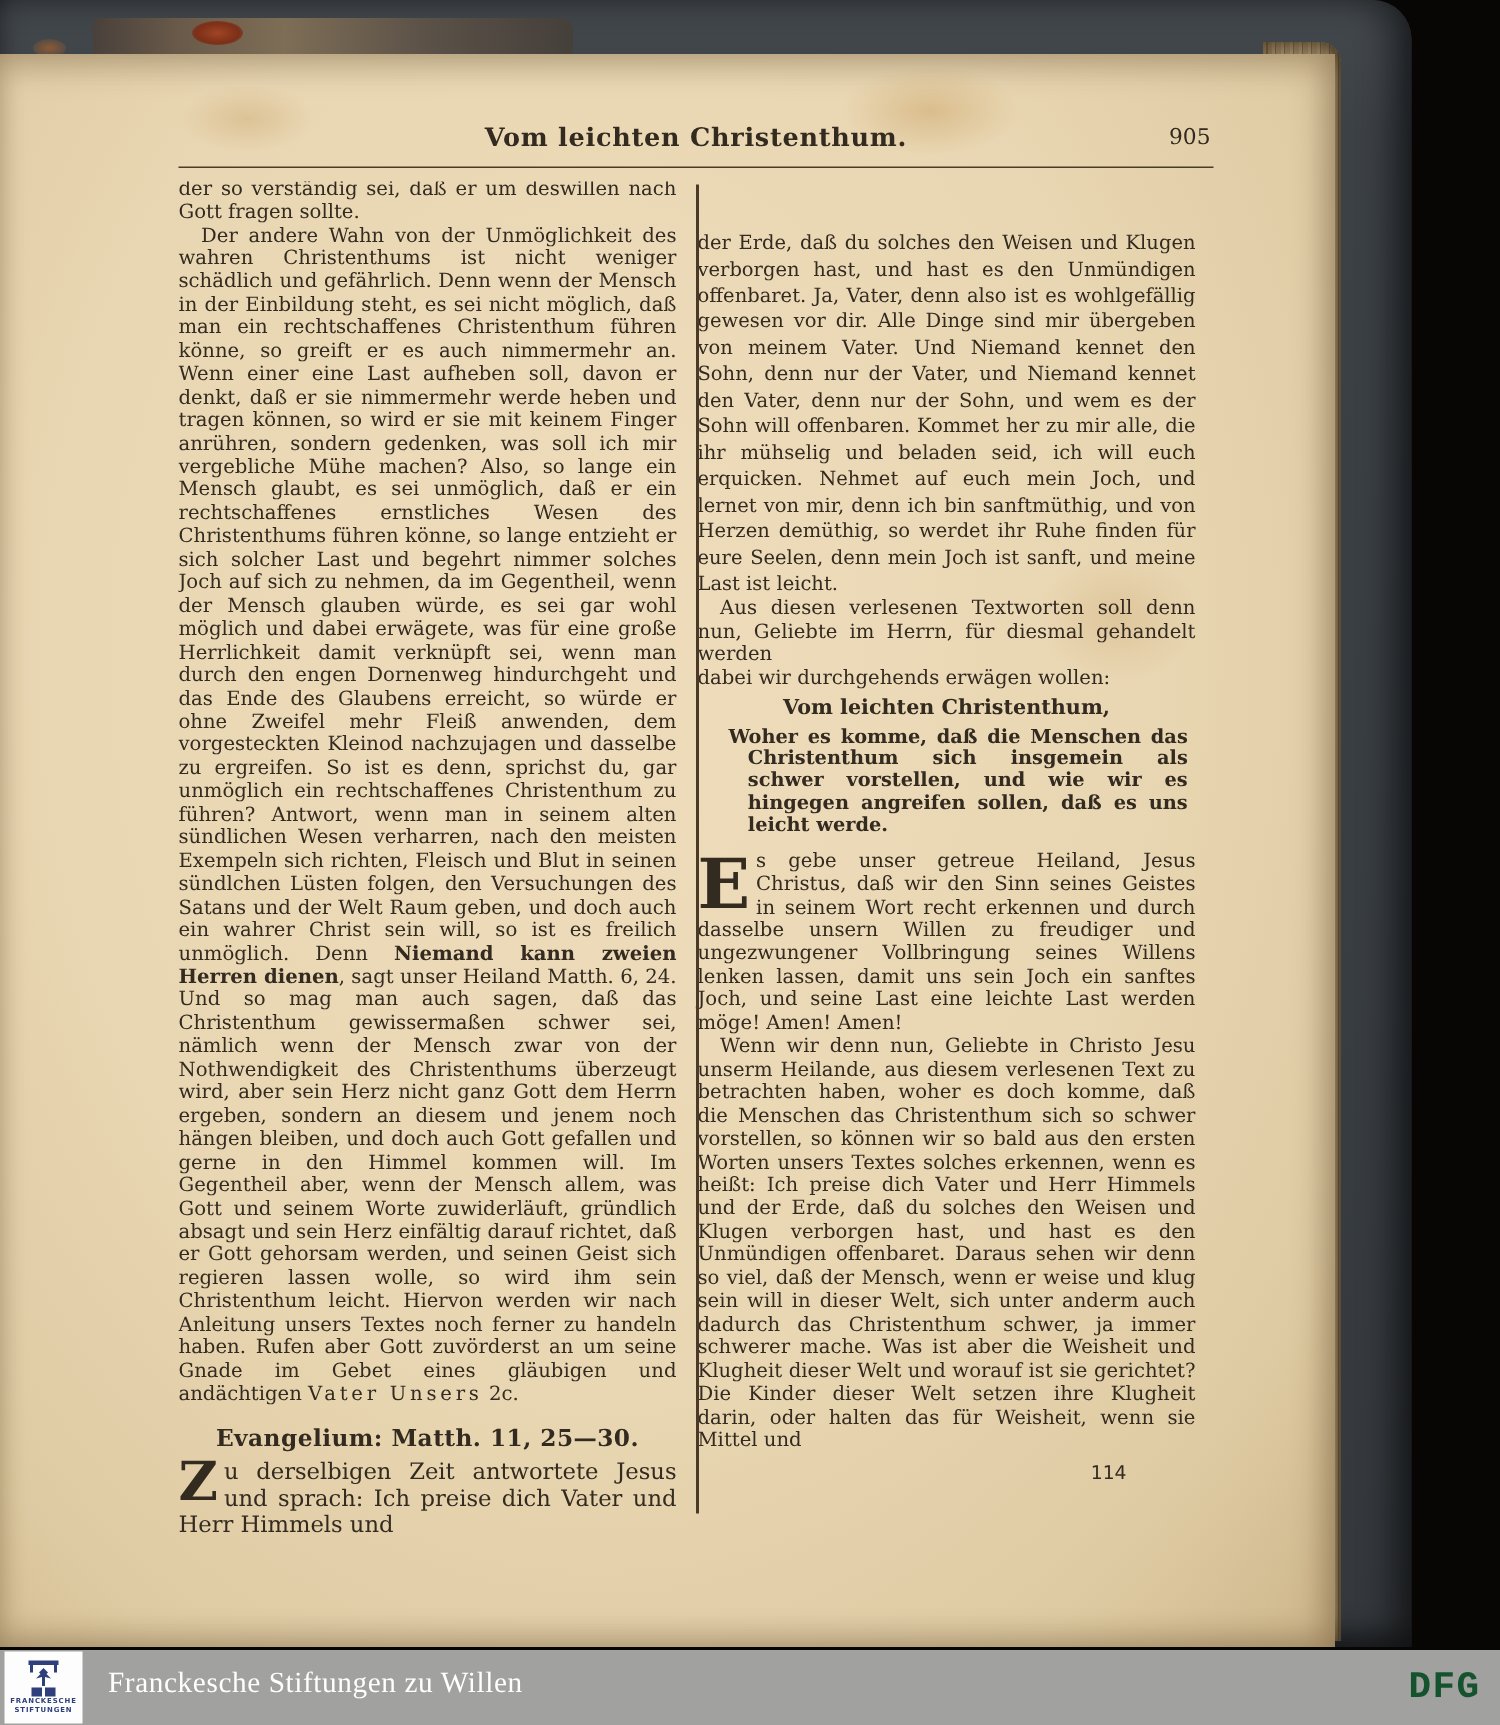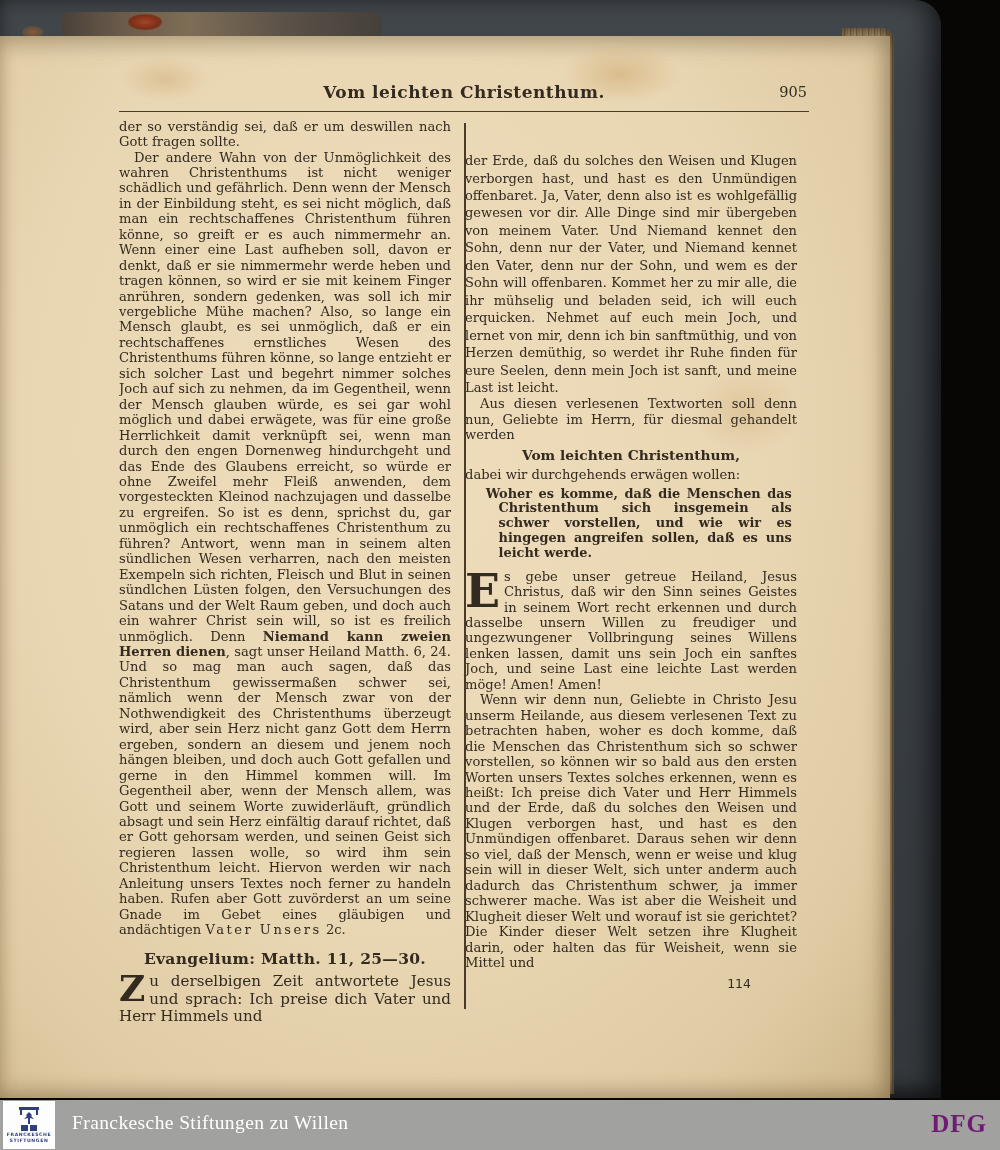--- a/index.html
+++ b/index.html
@@ -57,21 +57,21 @@
   .bold{font-weight:bold;}
   .spaced{letter-spacing:2.5px;margin-top:32px;}
   
   .footer{position:absolute;left:0;bottom:0;width:1000px;height:50px;background:#a1a1a0;}
   .logo-box{position:absolute;left:3px;top:1px;width:52px;height:48px;background:#fdfdfd;
     display:flex;flex-direction:column;align-items:center;justify-content:center;cursor:pointer;}
   .logo-text{color:#2e3f7c;font-family:"DejaVu Sans","Liberation Sans",sans-serif;
     font-size:4.6px;letter-spacing:.6px;line-height:5.6px;text-align:center;font-weight:bold;}
   .footer-title{position:absolute;left:72px;top:12px;color:#fff;font-family:"Liberation Serif","DejaVu Serif",serif;
     font-size:19.5px;letter-spacing:.4px;}
-  .dfg{position:absolute;right:13px;top:10px;color:#701a75;font-family:Liberation Serif, serif;
+  .dfg{position:absolute;right:13px;top:10px;color:#14532d;font-family:Liberation Mono, monospace;
     font-weight:bold;font-size:25px;letter-spacing:1px;cursor:pointer;}
 </style>
 </head>
 <body>
 
 <div class="stage">
 
   <div class="book-cover"></div>
   <div class="torn-strip"></div>
   <div class="tear-spot"></div>
@@ -92,22 +92,22 @@
       <div class="columns">
         <div class="col" id="col-left">
             <p class="blk pcont">der so verständig sei, daß er um deswillen nach Gott fragen sollte.</p>
             <p class="blk p">Der andere Wahn von der Unmöglichkeit des wahren Christenthums ist nicht weniger schädlich und gefährlich. Denn wenn der Mensch in der Einbildung steht, es sei nicht möglich, daß man ein rechtschaffenes Christenthum führen könne, so greift er es auch nimmermehr an. Wenn einer eine Last aufheben soll, davon er denkt, daß er sie nimmermehr werde heben und tragen können, so wird er sie mit keinem Finger anrühren, sondern gedenken, was soll ich mir vergebliche Mühe machen? Also, so lange ein Mensch glaubt, es sei unmöglich, daß er ein rechtschaffenes ernstliches Wesen des Christenthums führen könne, so lange entzieht er sich solcher Last und begehrt nimmer solches Joch auf sich zu nehmen, da im Gegentheil, wenn der Mensch glauben würde, es sei gar wohl möglich und dabei erwägete, was für eine große Herrlichkeit damit verknüpft sei, wenn man durch den engen Dornenweg hindurchgeht und das Ende des Glaubens erreicht, so würde er ohne Zweifel mehr Fleiß anwenden, dem vorgesteckten Kleinod nachzujagen und dasselbe zu ergreifen. So ist es denn, sprichst du, gar unmöglich ein rechtschaffenes Christenthum zu führen? Antwort, wenn man in seinem alten sündlichen Wesen verharren, nach den meisten Exempeln sich richten, Fleisch und Blut in seinen sündlchen Lüsten folgen, den Versuchungen des Satans und der Welt Raum geben, und doch auch ein wahrer Christ sein will, so ist es freilich unmöglich. Denn <span class="bold ">Niemand kann zweien Herren dienen</span>, sagt unser Heiland Matth. 6, 24. Und so mag man auch sagen, daß das Christenthum gewissermaßen schwer sei, nämlich wenn der Mensch zwar von der Nothwendigkeit des Christenthums überzeugt wird, aber sein Herz nicht ganz Gott dem Herrn ergeben, sondern an diesem und jenem noch hängen bleiben, und doch auch Gott gefallen und gerne in den Himmel kommen will. Im Gegentheil aber, wenn der Mensch allem, was Gott und seinem Worte zuwiderläuft, gründlich absagt und sein Herz einfältig darauf richtet, daß er Gott gehorsam werden, und seinen Geist sich regieren lassen wolle, so wird ihm sein Christenthum leicht. Hiervon werden wir nach Anleitung unsers Textes noch ferner zu handeln haben. Rufen aber Gott zuvörderst an um seine Gnade im Gebet eines gläubigen und andächtigen <span class="spaced">Vater Unsers</span> 2c.</p>
             <p class="blk heading">Evangelium: Matth. 11, 25—30.</p>
             <p class="blk dropcap-quote"><span class="dropcap">Z</span>u derselbigen Zeit antwortete Jesus und sprach: Ich preise dich Vater und Herr Himmels und</p>
           </div>
         <div class="col" id="col-right">
             <p class="blk quote-cont">der Erde, daß du solches den Weisen und Klugen verborgen hast, und hast es den Unmündigen offenbaret. Ja, Vater, denn also ist es wohlgefällig gewesen vor dir. Alle Dinge sind mir übergeben von meinem Vater. Und Niemand kennet den Sohn, denn nur der Vater, und Niemand kennet den Vater, denn nur der Sohn, und wem es der Sohn will offenbaren. Kommet her zu mir alle, die ihr mühselig und beladen seid, ich will euch erquicken. Nehmet auf euch mein Joch, und lernet von mir, denn ich bin sanftmüthig, und von Herzen demüthig, so werdet ihr Ruhe finden für eure Seelen, denn mein Joch ist sanft, und meine Last ist leicht.</p>
             <p class="blk p">Aus diesen verlesenen Textworten soll denn nun, Geliebte im Herrn, für diesmal gehandelt werden</p>
+            <p class="blk pcont">dabei wir durchgehends erwägen wollen:</p>
             <p class="blk center-bold">Vom leichten Christenthum,</p>
-            <p class="blk pcont">dabei wir durchgehends erwägen wollen:</p>
             <p class="blk block-bold">Woher es komme, daß die Menschen das Christenthum sich insgemein als schwer vorstellen, und wie wir es hingegen angreifen sollen, daß es uns leicht werde.</p>
             <p class="blk dropcap-par"><span class="dropcap">E</span>s gebe unser getreue Heiland, Jesus Christus, daß wir den Sinn seines Geistes in seinem Wort recht erkennen und durch dasselbe unsern Willen zu freudiger und ungezwungener Vollbringung seines Willens lenken lassen, damit uns sein Joch ein sanftes Joch, und seine Last eine leichte Last werden möge! Amen! Amen!</p>
             <p class="blk p">Wenn wir denn nun, Geliebte in Christo Jesu unserm Heilande, aus diesem verlesenen Text zu betrachten haben, woher es doch komme, daß die Menschen das Christenthum sich so schwer vorstellen, so können wir so bald aus den ersten Worten unsers Textes solches erkennen, wenn es heißt: Ich preise dich Vater und Herr Himmels und der Erde, daß du solches den Weisen und Klugen verborgen hast, und hast es den Unmündigen offenbaret. Daraus sehen wir denn so viel, daß der Mensch, wenn er weise und klug sein will in dieser Welt, sich unter anderm auch dadurch das Christenthum schwer, ja immer schwerer mache. Was ist aber die Weisheit und Klugheit dieser Welt und worauf ist sie gerichtet? Die Kinder dieser Welt setzen ihre Klugheit darin, oder halten das für Weisheit, wenn sie Mittel und</p>
             <p class="blk signature">114</p>
           </div>
       </div>
     </div>
   </div>
 
   <div class="footer">

